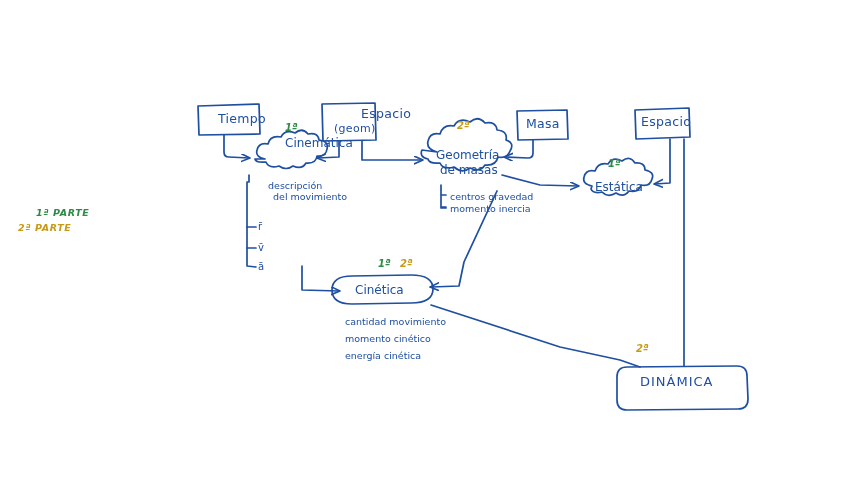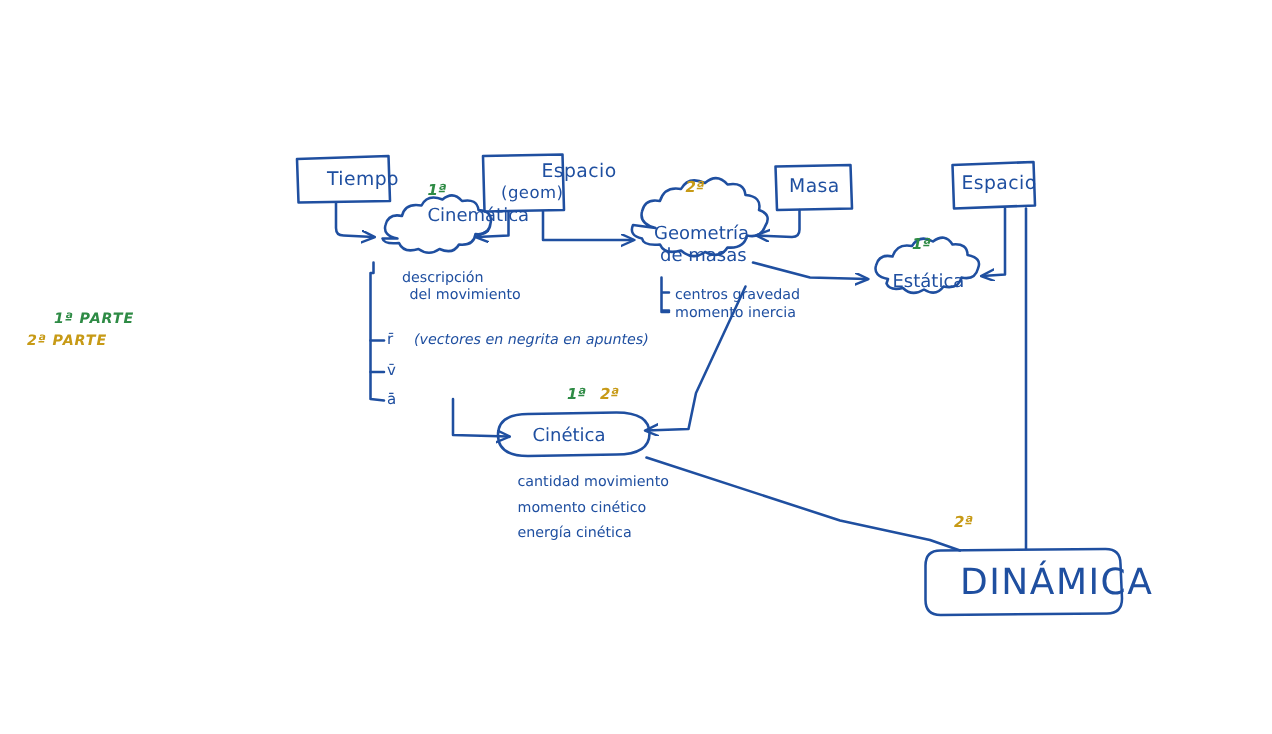--- a/index.html
+++ b/index.html
@@ -9,21 +9,21 @@
   #canvas{position:relative;width:848px;height:489px;background:#fff;}
   svg.layer{position:absolute;left:0;top:0;width:848px;height:489px;}
   .lbl{position:absolute;white-space:pre;color:#1f4fa0;}
   .green{color:#2e8b45;}
   .gold{color:#c79a16;}
   .boxlbl{font-size:12.5px;letter-spacing:.3px;}
   .cloudlbl{font-size:12px;}
   .small{font-size:9.5px;line-height:12px;}
   .marker{font-size:10px;font-style:italic;font-weight:bold;}
   .legend{font-size:9.5px;font-style:italic;font-weight:bold;letter-spacing:.6px;}
-  .dinamica{font-size:24px;letter-spacing:1px;}
+  .dinamica{font-size:13px;letter-spacing:1px;}
   .vec{font-size:10px;}
   .ital{font-style:italic;}
 </style>
 </head>
 <body>
 
 <div id="canvas">
 
   <svg class="layer" viewBox="0 0 848 489">
     <defs>
@@ -124,17 +124,16 @@
   <div class="lbl small" style="left:273px;top:191px;">del movimiento</div>
 
   <div class="lbl small" style="left:450px;top:191px;">centros gravedad</div>
   <div class="lbl small" style="left:450px;top:203px;text-align:center;">momento inercia</div>
 
   <div class="lbl small" style="left:345px;top:316px;">cantidad movimiento</div>
   <div class="lbl small" style="left:345px;top:333px;">momento cinético</div>
   <div class="lbl small" style="left:345px;top:350px;">energía cinética</div>
 
   <div class="lbl vec" style="left:258px;top:221px;">r̄</div>
-  <div class="lbl small ital" style="left:276px;top:221px;">(vectores en negrita en apuntes)</div>
   <div class="lbl vec" style="left:258px;top:242px;">v̄</div>
   <div class="lbl vec" style="left:258px;top:261px;">ā</div>
 
 </div>
 
 </body></html>

